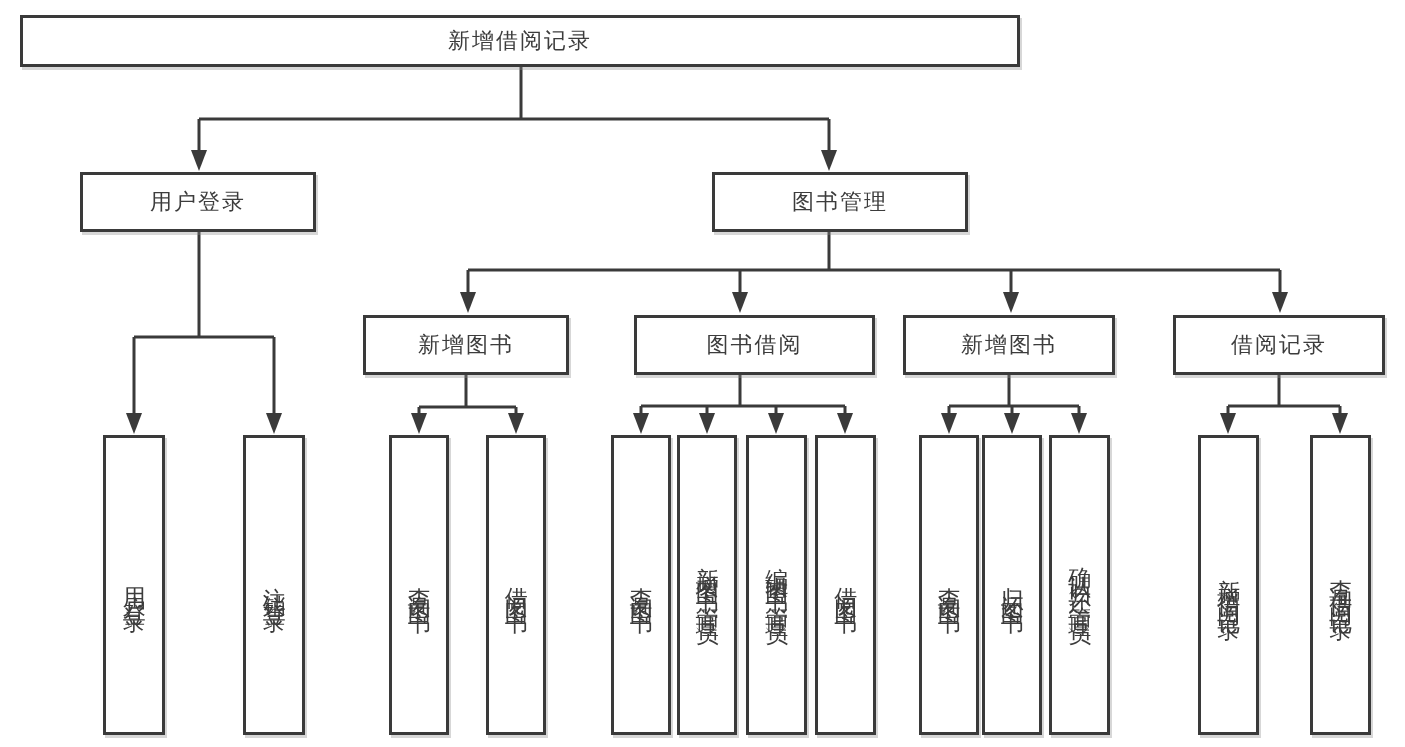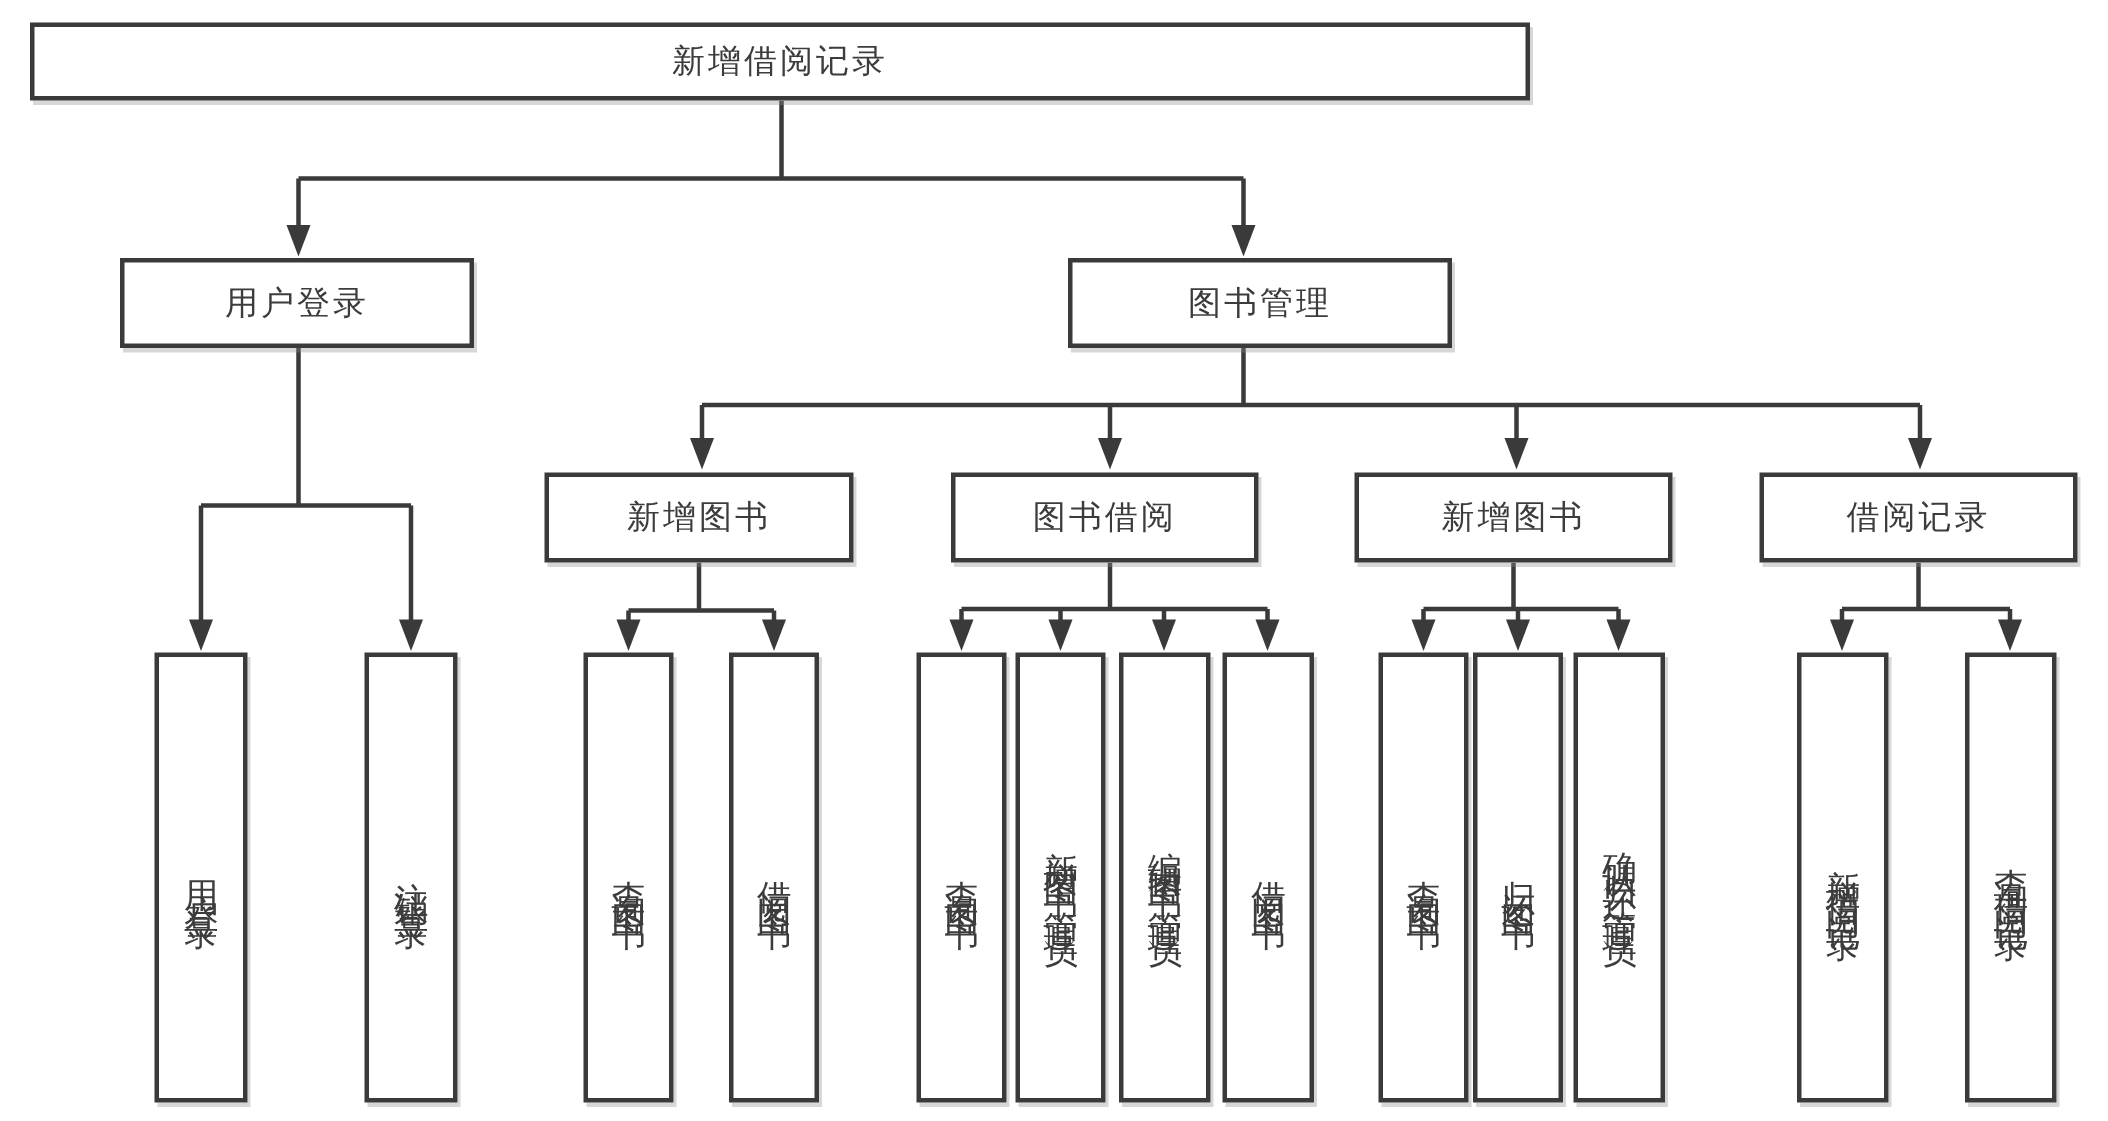--- a/index.html
+++ b/index.html
@@ -89,21 +89,21 @@
   <div class="node" style="left:80px;top:172px;width:236px;height:60px">
     <span class="lbl">用户登录</span>
   </div>
   <div class="node" style="left:712px;top:172px;width:256px;height:60px">
     <span class="lbl">图书管理</span>
   </div>
 
   <div class="node" style="left:363px;top:315px;width:206px;height:60px">
     <span class="lbl">新增图书</span>
   </div>
-  <div class="node" style="left:634px;top:315px;width:205px;height:60px">
+  <div class="node" style="left:634px;top:315px;width:241px;height:60px">
     <span class="lbl">图书借阅</span>
   </div>
   <div class="node" style="left:903px;top:315px;width:212px;height:60px">
     <span class="lbl">新增图书</span>
   </div>
   <div class="node" style="left:1173px;top:315px;width:212px;height:60px">
     <span class="lbl">借阅记录</span>
   </div>
 
   <div class="node" style="left:103px;top:435px;width:62px;height:300px">

